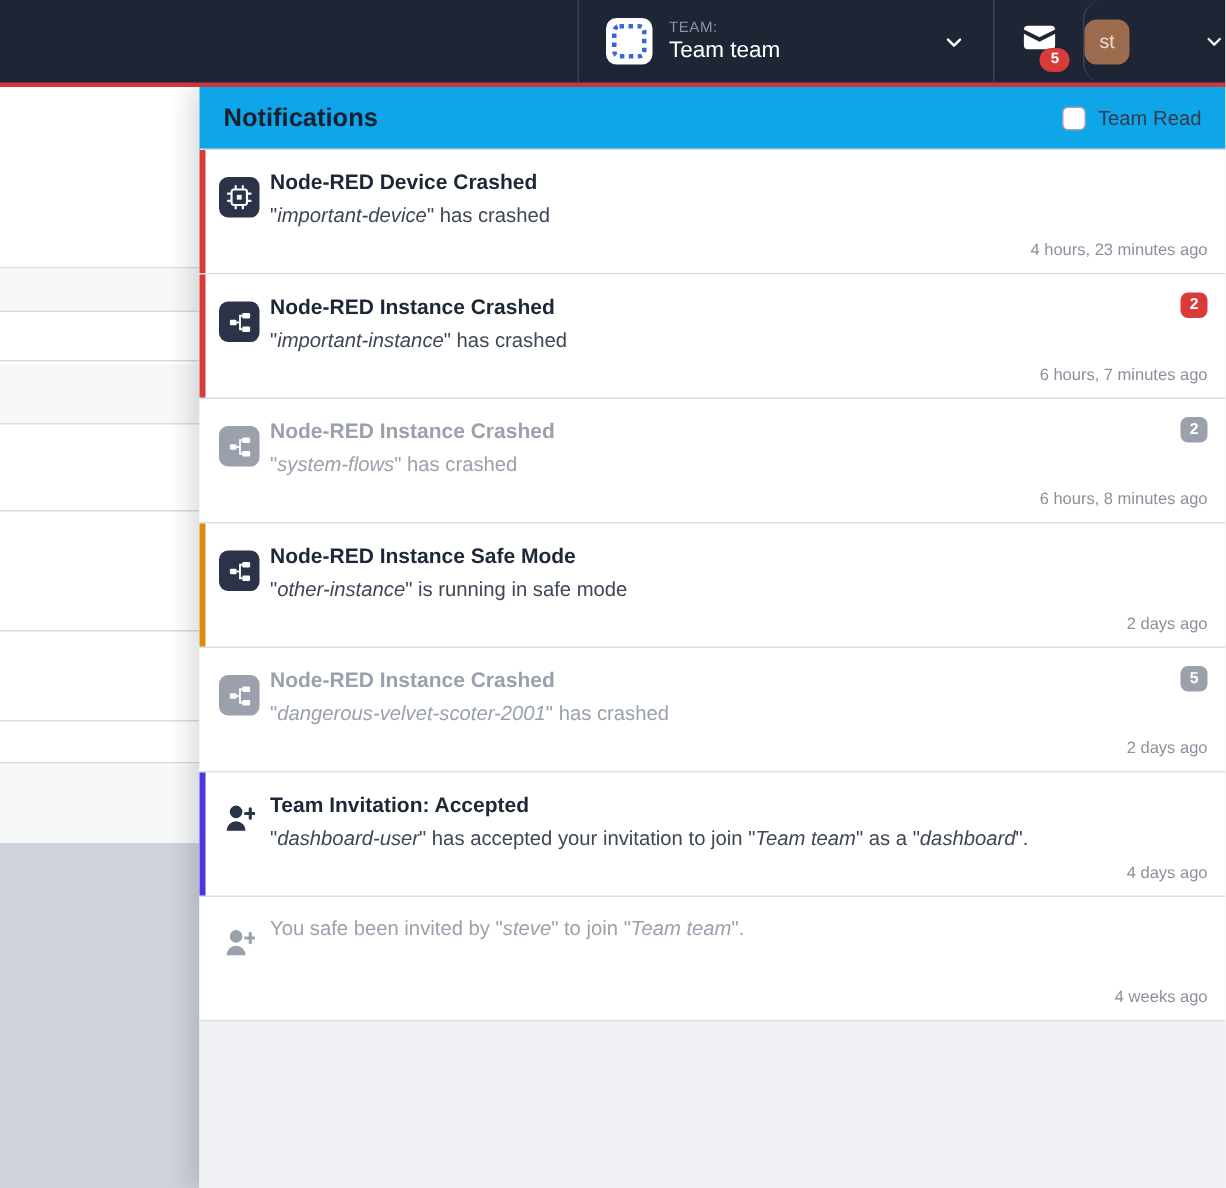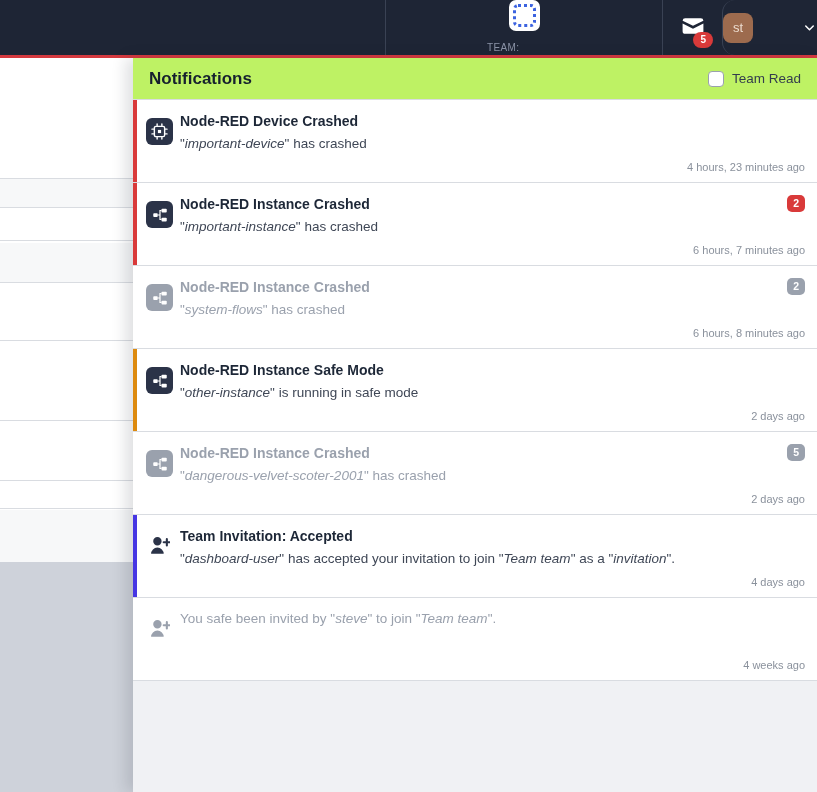--- a/index.html
+++ b/index.html
@@ -4,21 +4,21 @@
 <style>
   * { margin:0; padding:0; box-sizing:border-box; }
   html,body { width:817px; height:792px; overflow:hidden; font-family:"Liberation Sans", sans-serif; background:#ffffff; }
   .stage { position:relative; width:817px; height:792px; }
 
   
   .navbar { position:absolute; top:0; left:0; right:0; height:58px; background:#1e2535;
             border-bottom:3px solid #d5393f; display:flex; align-items:stretch; }
   .nav-spacer { flex:1; }
   .team-selector { width:277px; border-left:1px solid #3a4254; display:flex; align-items:center;
-                   padding:0 18px; gap:11px; cursor:pointer;flex-direction:column; }
+                   padding:0 18px; gap:11px; cursor:pointer; }
   .team-icon { width:31px; height:31px; border-radius:7px; background:#ffffff; display:flex;
                align-items:center; justify-content:center; flex:0 0 auto; }
   .team-icon-inner { width:23px; height:23px; border:3px dotted #3c63e0; border-radius:5px; }
   .team-texts { display:flex; flex-direction:column; gap:1px; }
   .team-label { font-size:10px; color:#8b93a7; letter-spacing:.4px; }
   .team-name { font-size:15px; color:#ffffff; }
   .chev { margin-left:auto; display:flex; align-items:center; }
   .nav-mail { width:60px; border-left:1px solid #3a4254; display:flex; align-items:center;
               justify-content:center; position:relative; cursor:pointer; }
   .mail-badge { position:absolute; right:9px; bottom:7px; background:#d93a3a; color:#fff;
@@ -30,21 +30,21 @@
 
   
   .page-behind { position:absolute; top:58px; left:0; width:133px; bottom:0; background:#ffffff; }
   .bg-line { position:absolute; left:0; right:0; height:1px; background:#d9dce1; }
   .bg-band { position:absolute; left:0; right:0; background:#f7f8f9; }
   .bg-footer { position:absolute; left:0; right:0; bottom:0; background:#ced2da; }
 
   
   .panel { position:absolute; top:58px; left:133px; right:0; bottom:0; background:#f0f1f4;
            box-shadow:-7px 0 14px rgba(20,25,40,.14); display:flex; flex-direction:column; }
-  .panel-header { height:42px; flex:0 0 42px; background:#bef264; border-bottom:1px solid #d9dce1;
+  .panel-header { height:42px; flex:0 0 42px; background:#0ea5e9; border-bottom:1px solid #d9dce1;
                   display:flex; align-items:center; padding:0 16px; }
   .panel-title { font-size:17px; font-weight:700; color:#16202e; }
   .hide-read { margin-left:auto; display:flex; align-items:center; gap:8px; font-size:13.5px;
                color:#333d4d; cursor:pointer; }
   .hide-read input { appearance:none; -webkit-appearance:none; width:16px; height:16px;
                      border:1.5px solid #9aa1ad; border-radius:4px; background:#fff; cursor:pointer; }
 
   .note { position:relative; height:83px; background:#fff; border-bottom:1px solid #d9dce1;
           padding:13px 28px 8px 47px; cursor:pointer; }
   .accent { position:absolute; left:0; top:0; bottom:0; width:4px; }
@@ -203,21 +203,21 @@
         </div>
         <div class="note">
           <div class="accent" style="background: rgb(70, 54, 227);"></div>
           <div class="icon-wrap" style="color: rgb(43, 51, 72);">
             <svg width="21" height="21" viewBox="0 0 20 20" fill="currentColor">
               <path d="M8 9a4 4 0 100-8 4 4 0 000 8zM8 11a6 6 0 016 6H2a6 6 0 016-6z"></path>
               <path d="M16 5V3a1 1 0 112 0v2h2a1 1 0 110 2h-2v2a1 1 0 11-2 0V7h-2a1 1 0 110-2h2z"></path>
             </svg>
           </div>
           <div class="note-title">Team Invitation: Accepted</div>
-          <div class="note-msg"><span>"</span><span class="it">dashboard-user</span><span>" has accepted your invitation to join "</span><span class="it">Team team</span><span>" as a "</span><span class="it">invitation</span><span>".</span></div>
+          <div class="note-msg"><span>"</span><span class="it">dashboard-user</span><span>" has accepted your invitation to join "</span><span class="it">Team team</span><span>" as a "</span><span class="it">dashboard</span><span>".</span></div>
           <div class="note-time">4 days ago</div>
         </div>
         <div class="note read">
           <div class="icon-wrap" style="color: rgb(154, 161, 173);">
             <svg width="21" height="21" viewBox="0 0 20 20" fill="currentColor">
               <path d="M8 9a4 4 0 100-8 4 4 0 000 8zM8 11a6 6 0 016 6H2a6 6 0 016-6z"></path>
               <path d="M16 5V3a1 1 0 112 0v2h2a1 1 0 110 2h-2v2a1 1 0 11-2 0V7h-2a1 1 0 110-2h2z"></path>
             </svg>
           </div>
           <div class="note-msg"><span>You safe been invited by "</span><span class="it">steve</span><span>" to join "</span><span class="it">Team team</span><span>".</span></div>

